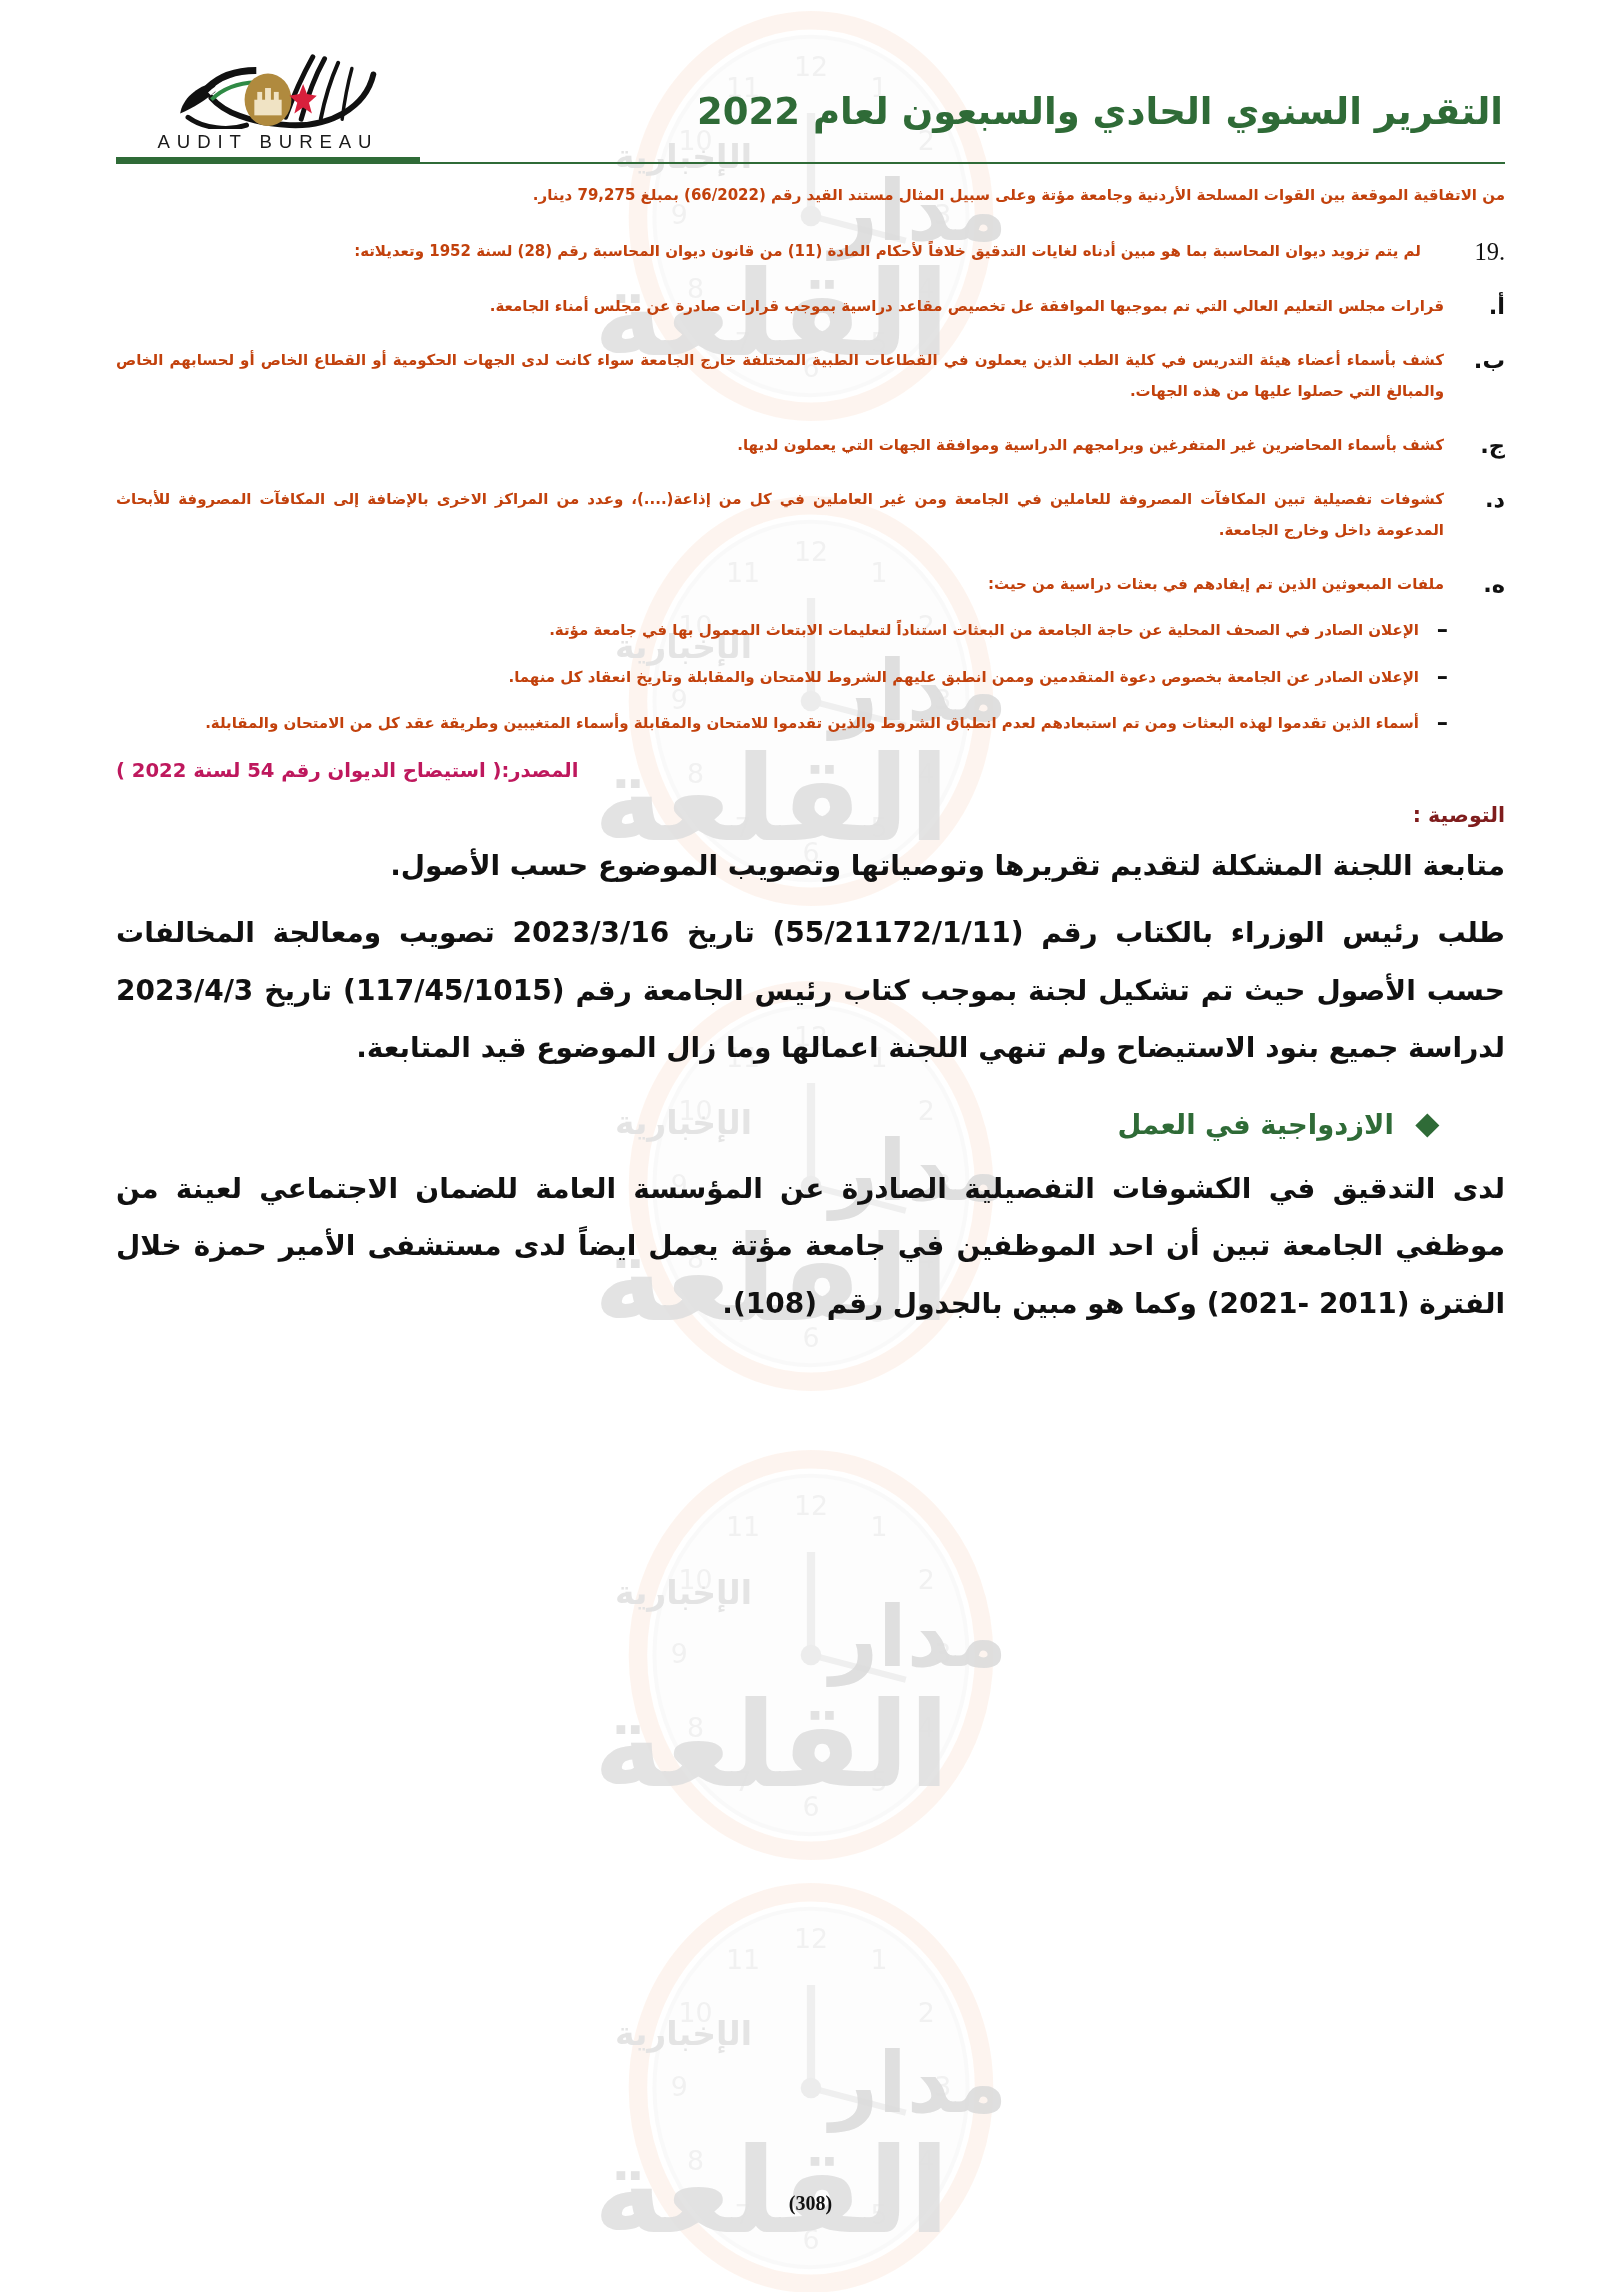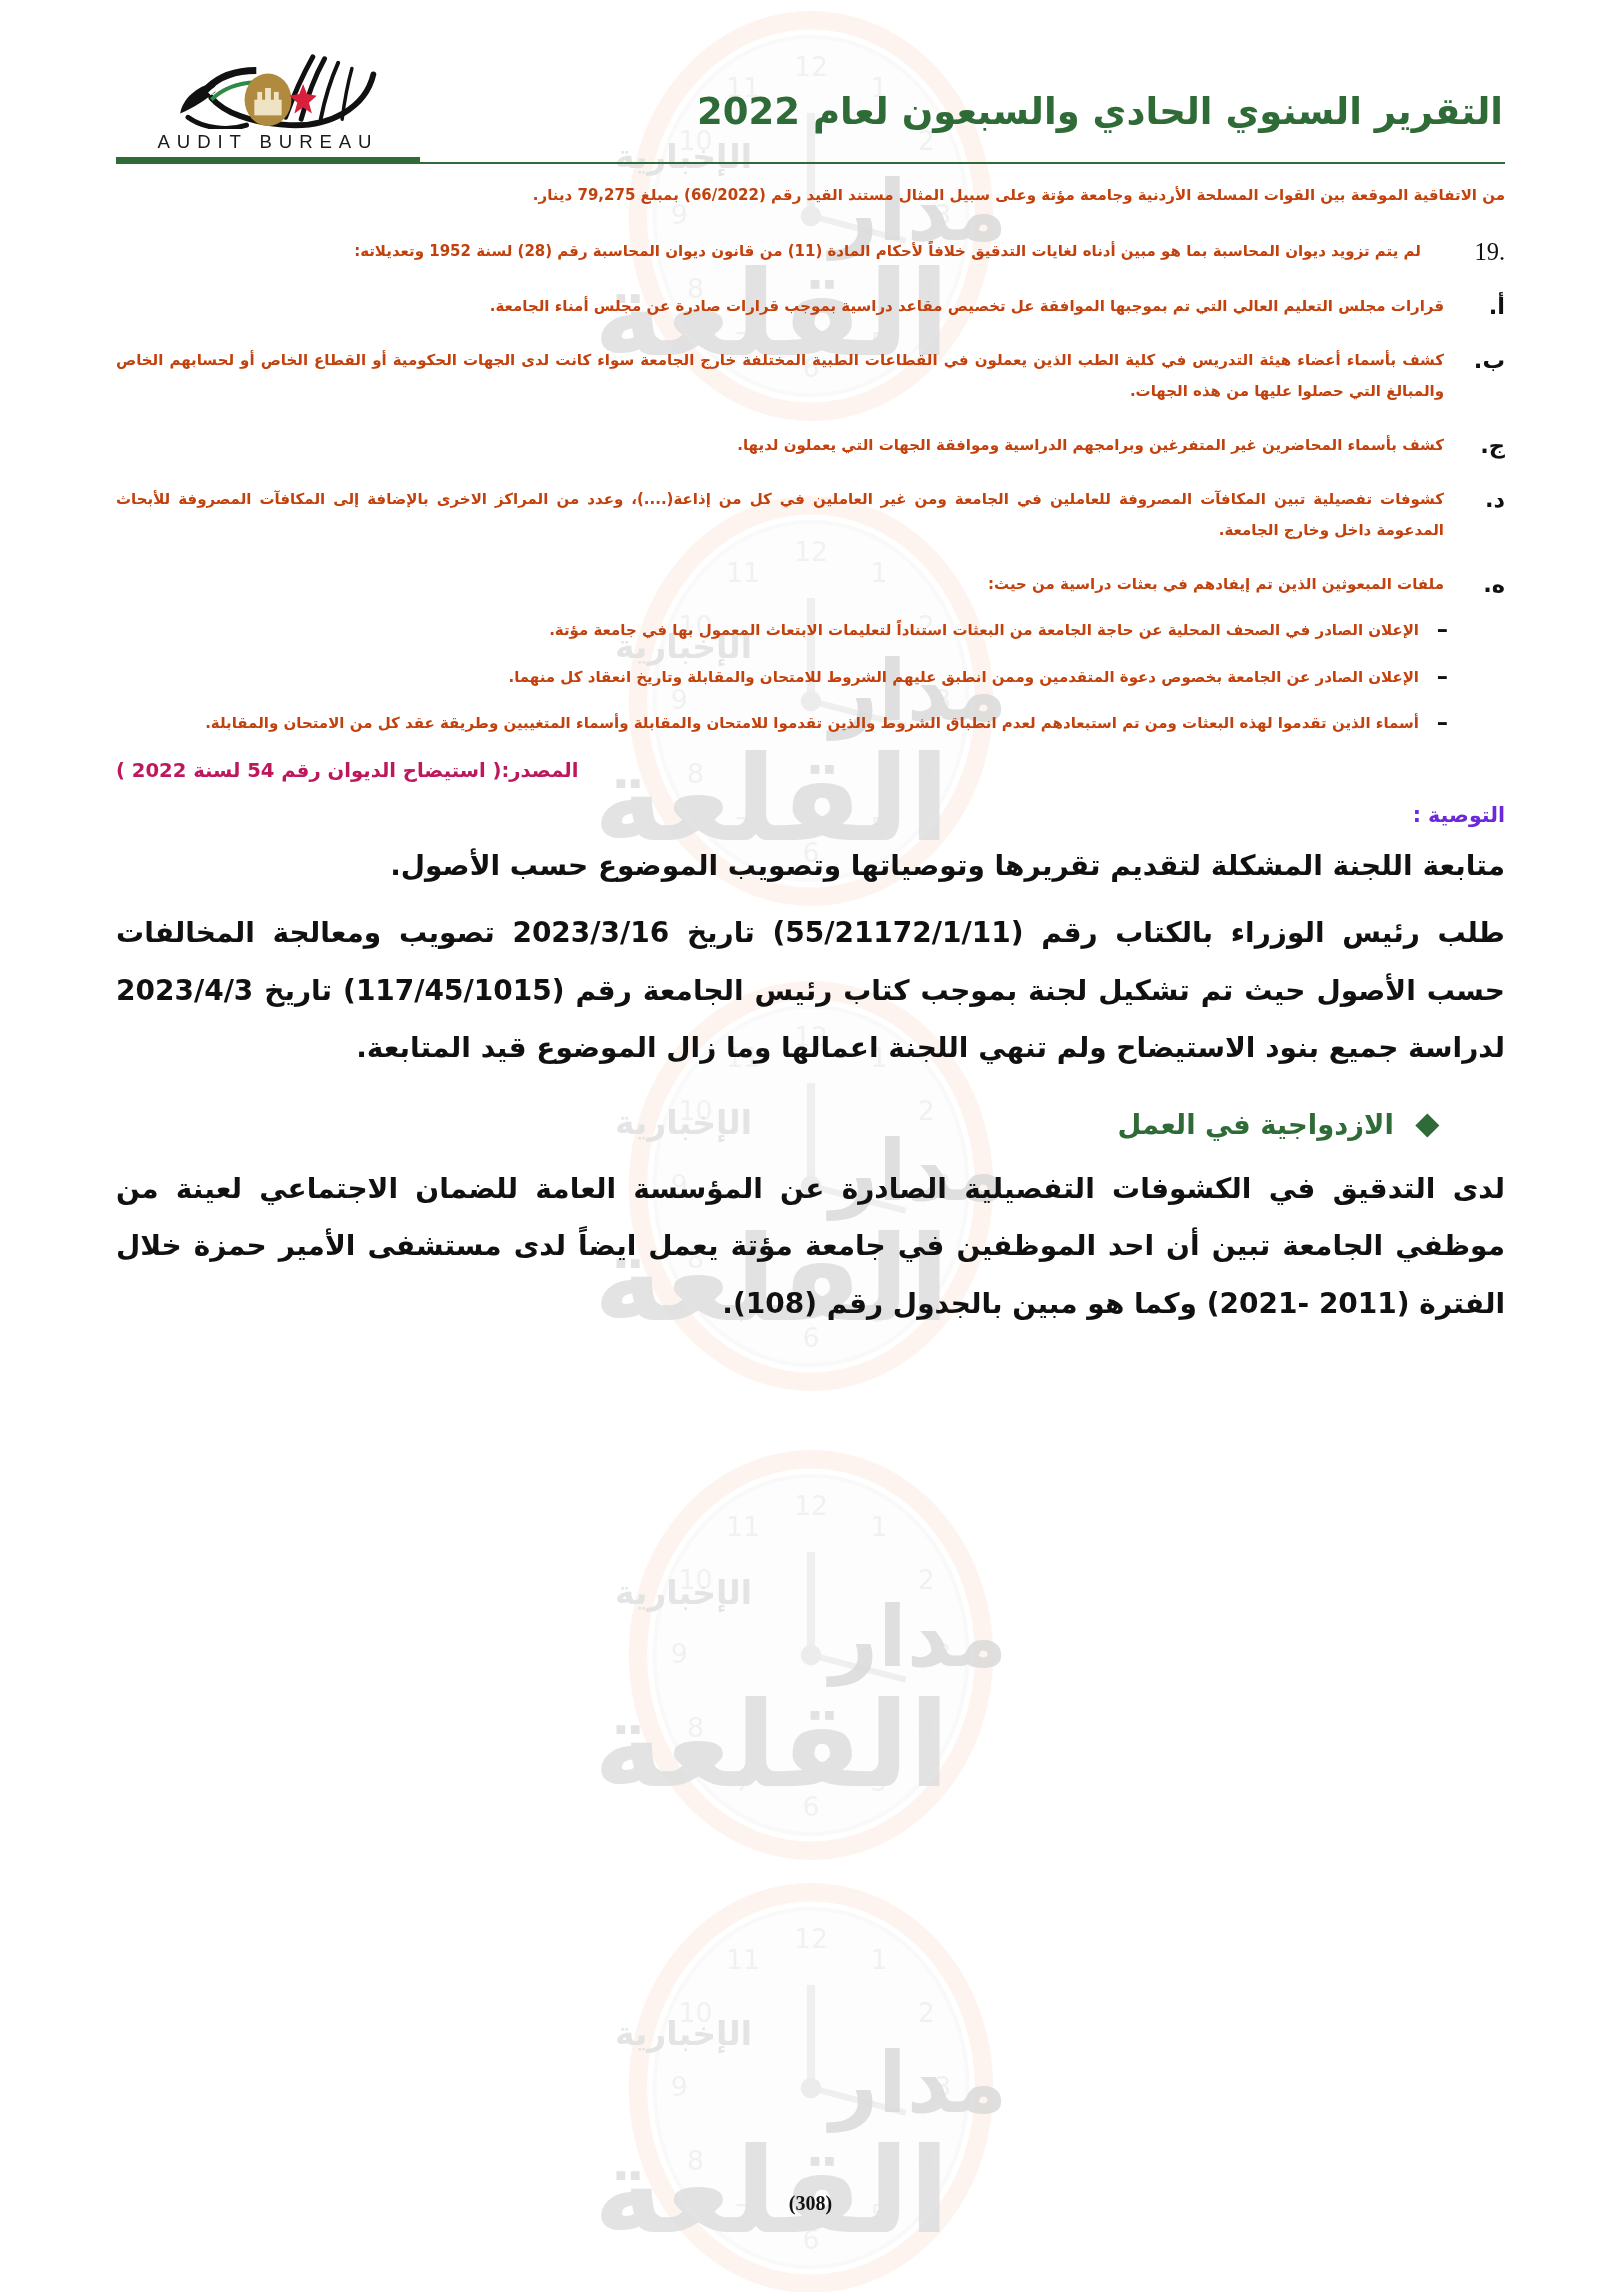--- a/index.html
+++ b/index.html
@@ -133,21 +133,21 @@
     margin-top:19.6px;
     text-align:left;
     color:#be185d;
     font-family:"DejaVu Sans", sans-serif;
     font-weight:bold;
     font-size:19.6px;
     direction:rtl;
   }
   .section-label{
     margin-top:21.6px;
-    color:#6d28d9;
+    color:#7f1d1d;
     font-family:"DejaVu Sans", sans-serif;
     font-weight:bold;
     font-size:20.6px;
     text-align:right;
   }
   .section-body{
     margin-top:9.8px;
     font-family:"DejaVu Sans", sans-serif;
     font-size:28px;font-weight:bold;
     line-height:2.05;text-align:justify;

